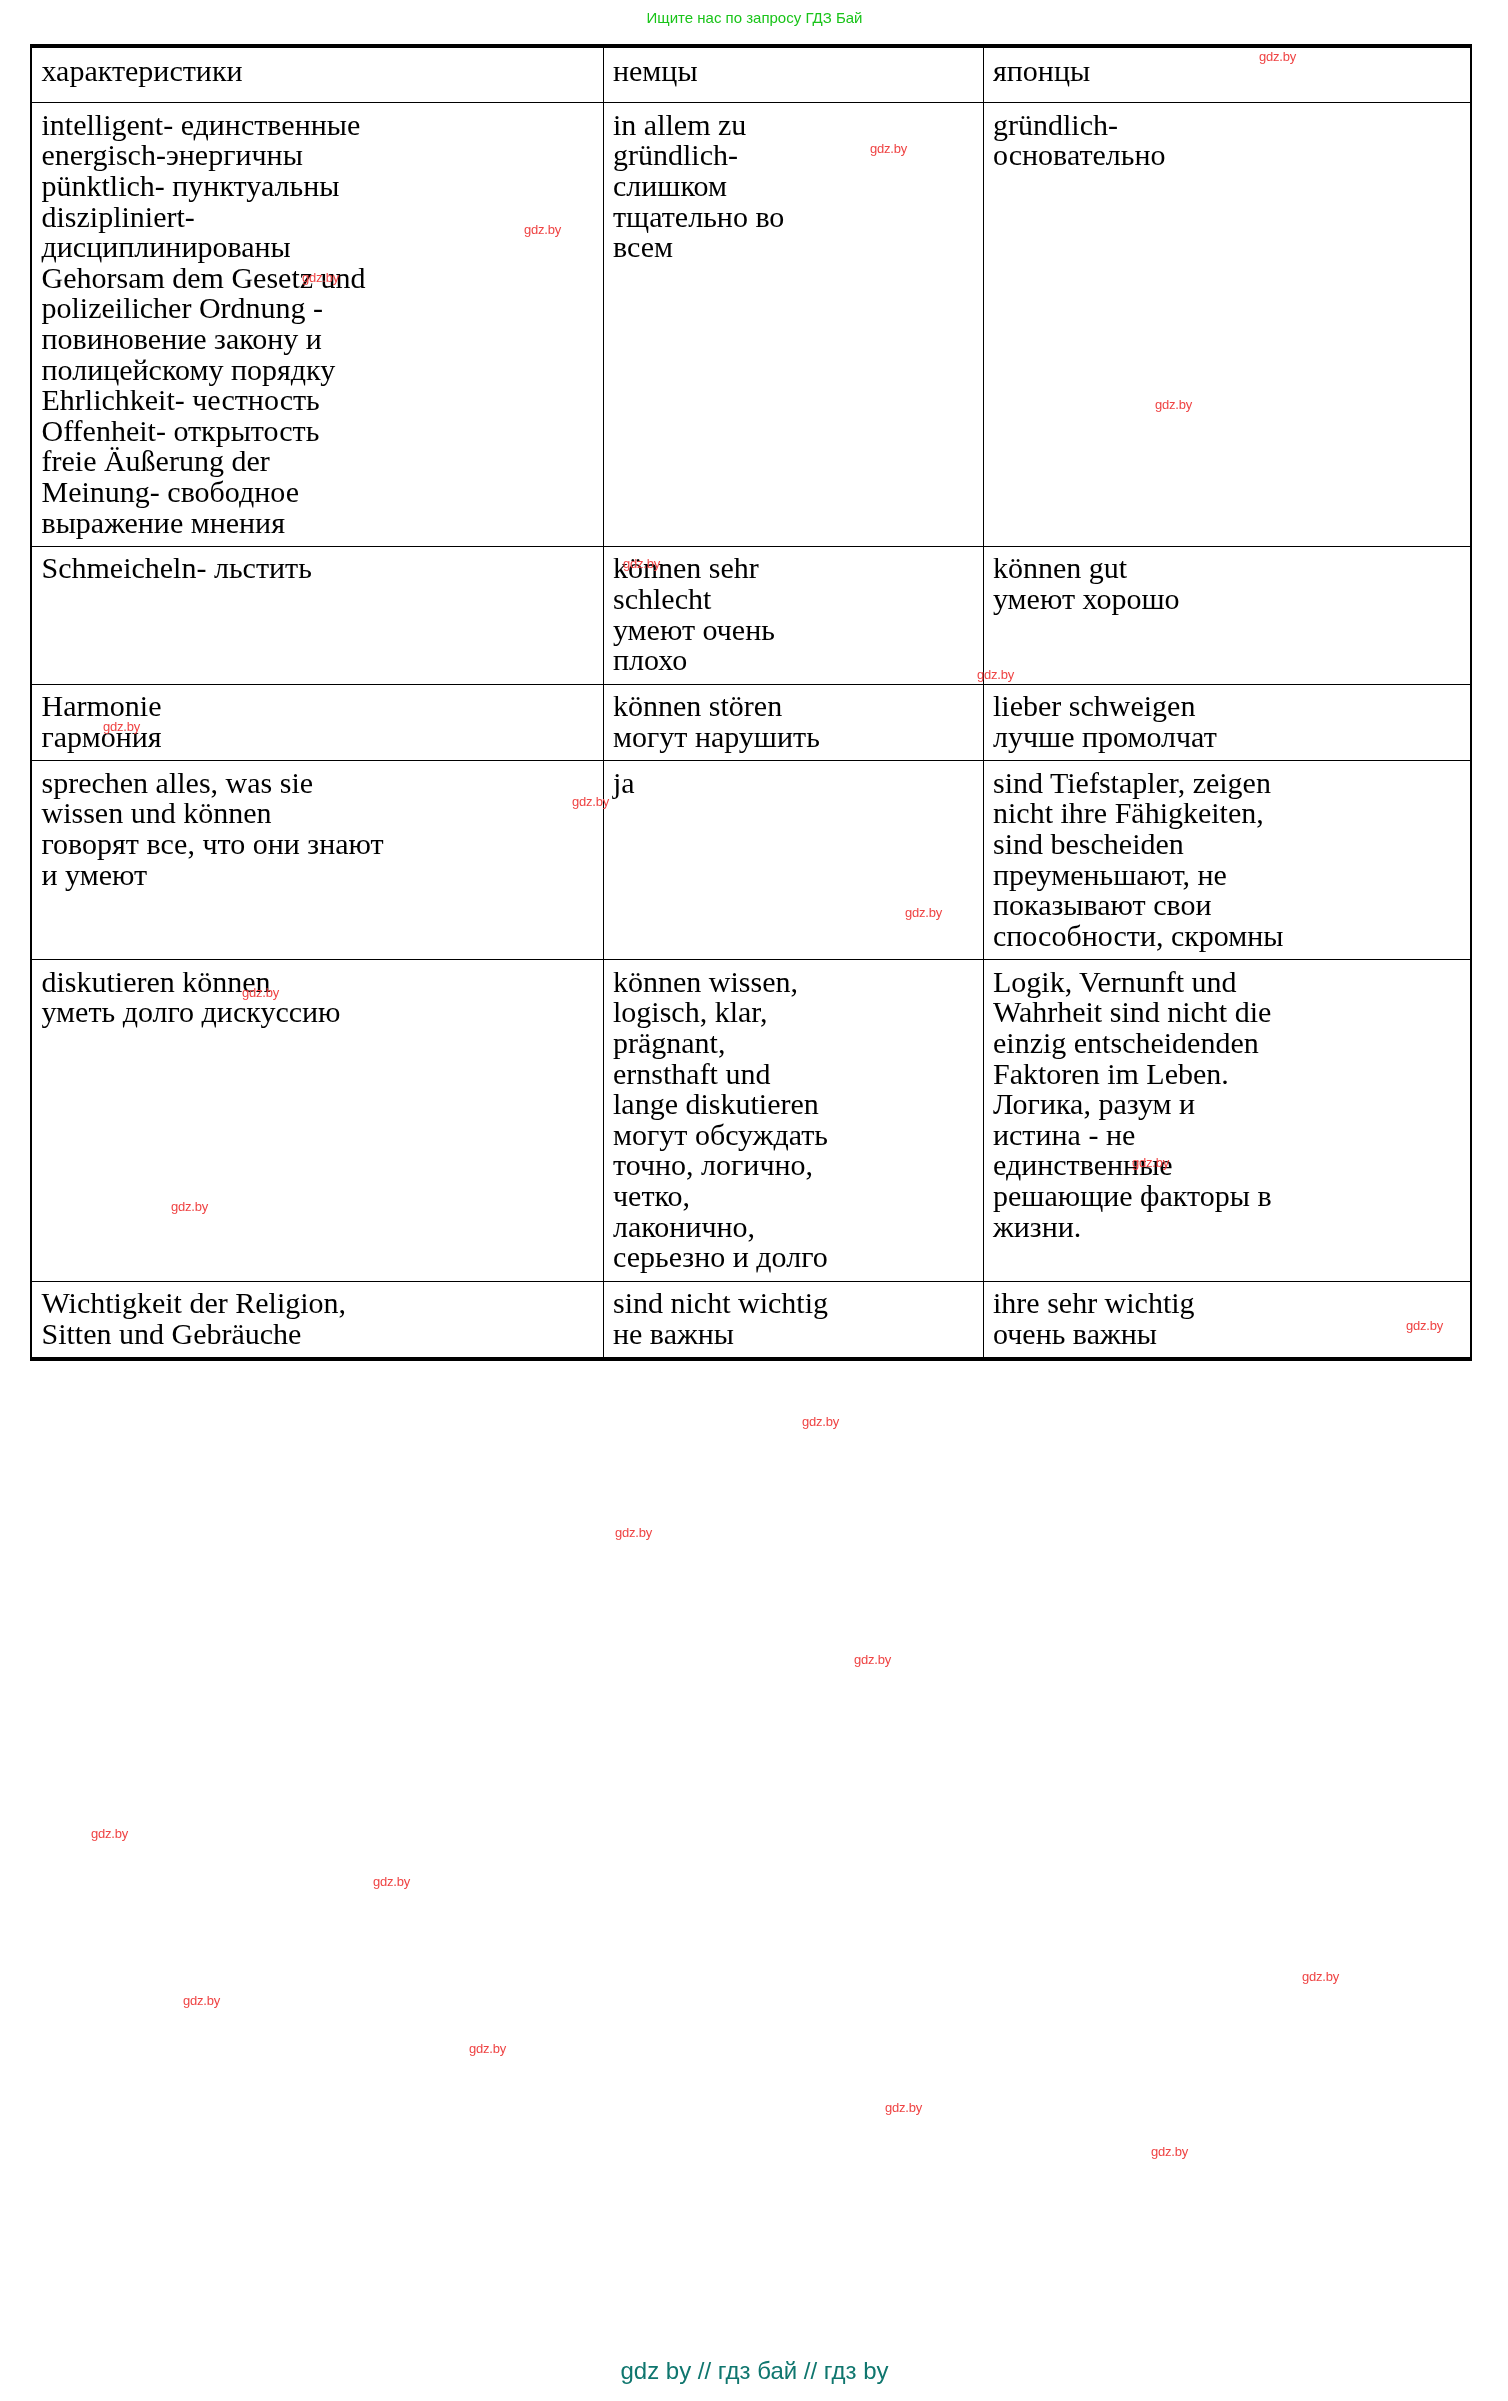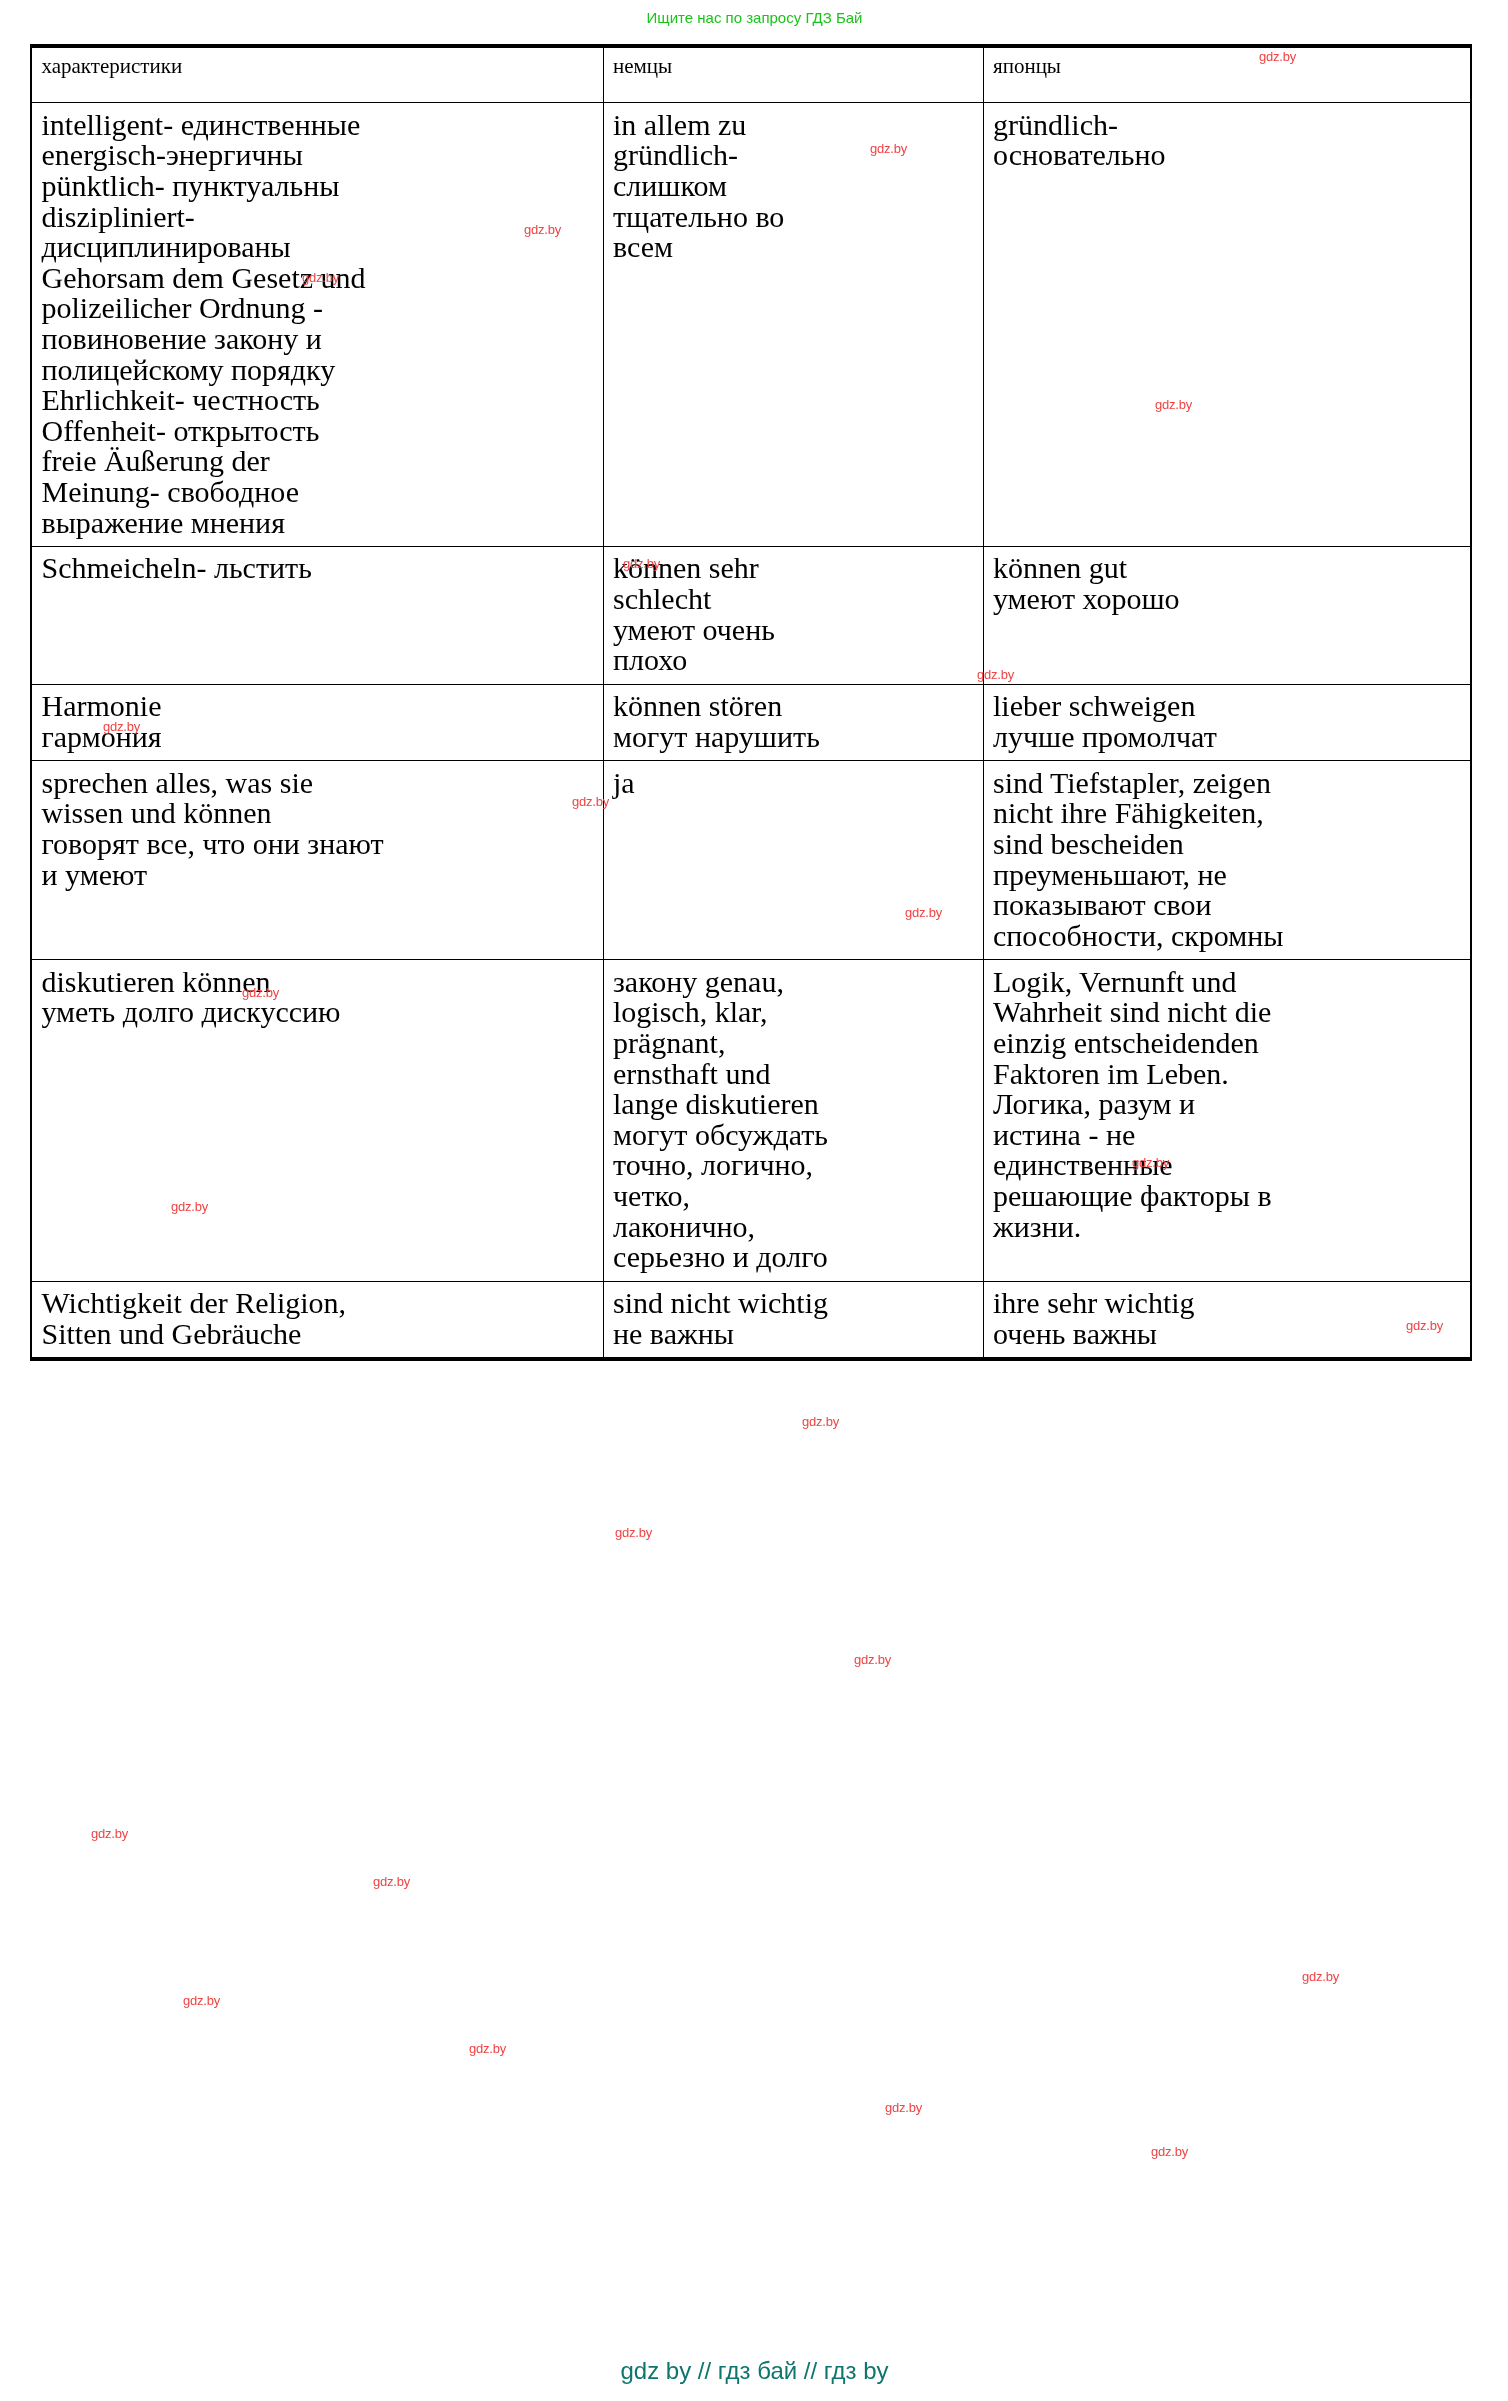--- a/index.html
+++ b/index.html
@@ -67,21 +67,21 @@
     color: #000;
     position: relative;
   }
   table.cmp tr.header-row td {
     border-bottom: 1.6px solid #000;
     padding-top: 8px;
     padding-bottom: 6.4px;
     height: 40px;
   }
   table.cmp tr.header-row td .cell-line {
-    font-size: 21px;
+    font-size: 30px;
   }
 
   .cell-line {
     display: block;
     white-space: pre-wrap;
     word-break: normal;
   }
 
   
   .wm {
@@ -209,21 +209,21 @@
               <span class="cell-line">показывают свои</span>
               <span class="cell-line">способности, скромны</span>
             </td>
           </tr>
           <tr>
             <td>
               <span class="cell-line">diskutieren können</span>
               <span class="cell-line">уметь долго дискуссию</span>
             </td>
             <td>
-              <span class="cell-line">закону genau,</span>
+              <span class="cell-line">können wissen,</span>
               <span class="cell-line">logisch, klar,</span>
               <span class="cell-line">prägnant,</span>
               <span class="cell-line">ernsthaft und</span>
               <span class="cell-line">lange diskutieren</span>
               <span class="cell-line">могут обсуждать</span>
               <span class="cell-line">точно, логично,</span>
               <span class="cell-line">четко,</span>
               <span class="cell-line">лаконично,</span>
               <span class="cell-line">серьезно и долго</span>
             </td>

